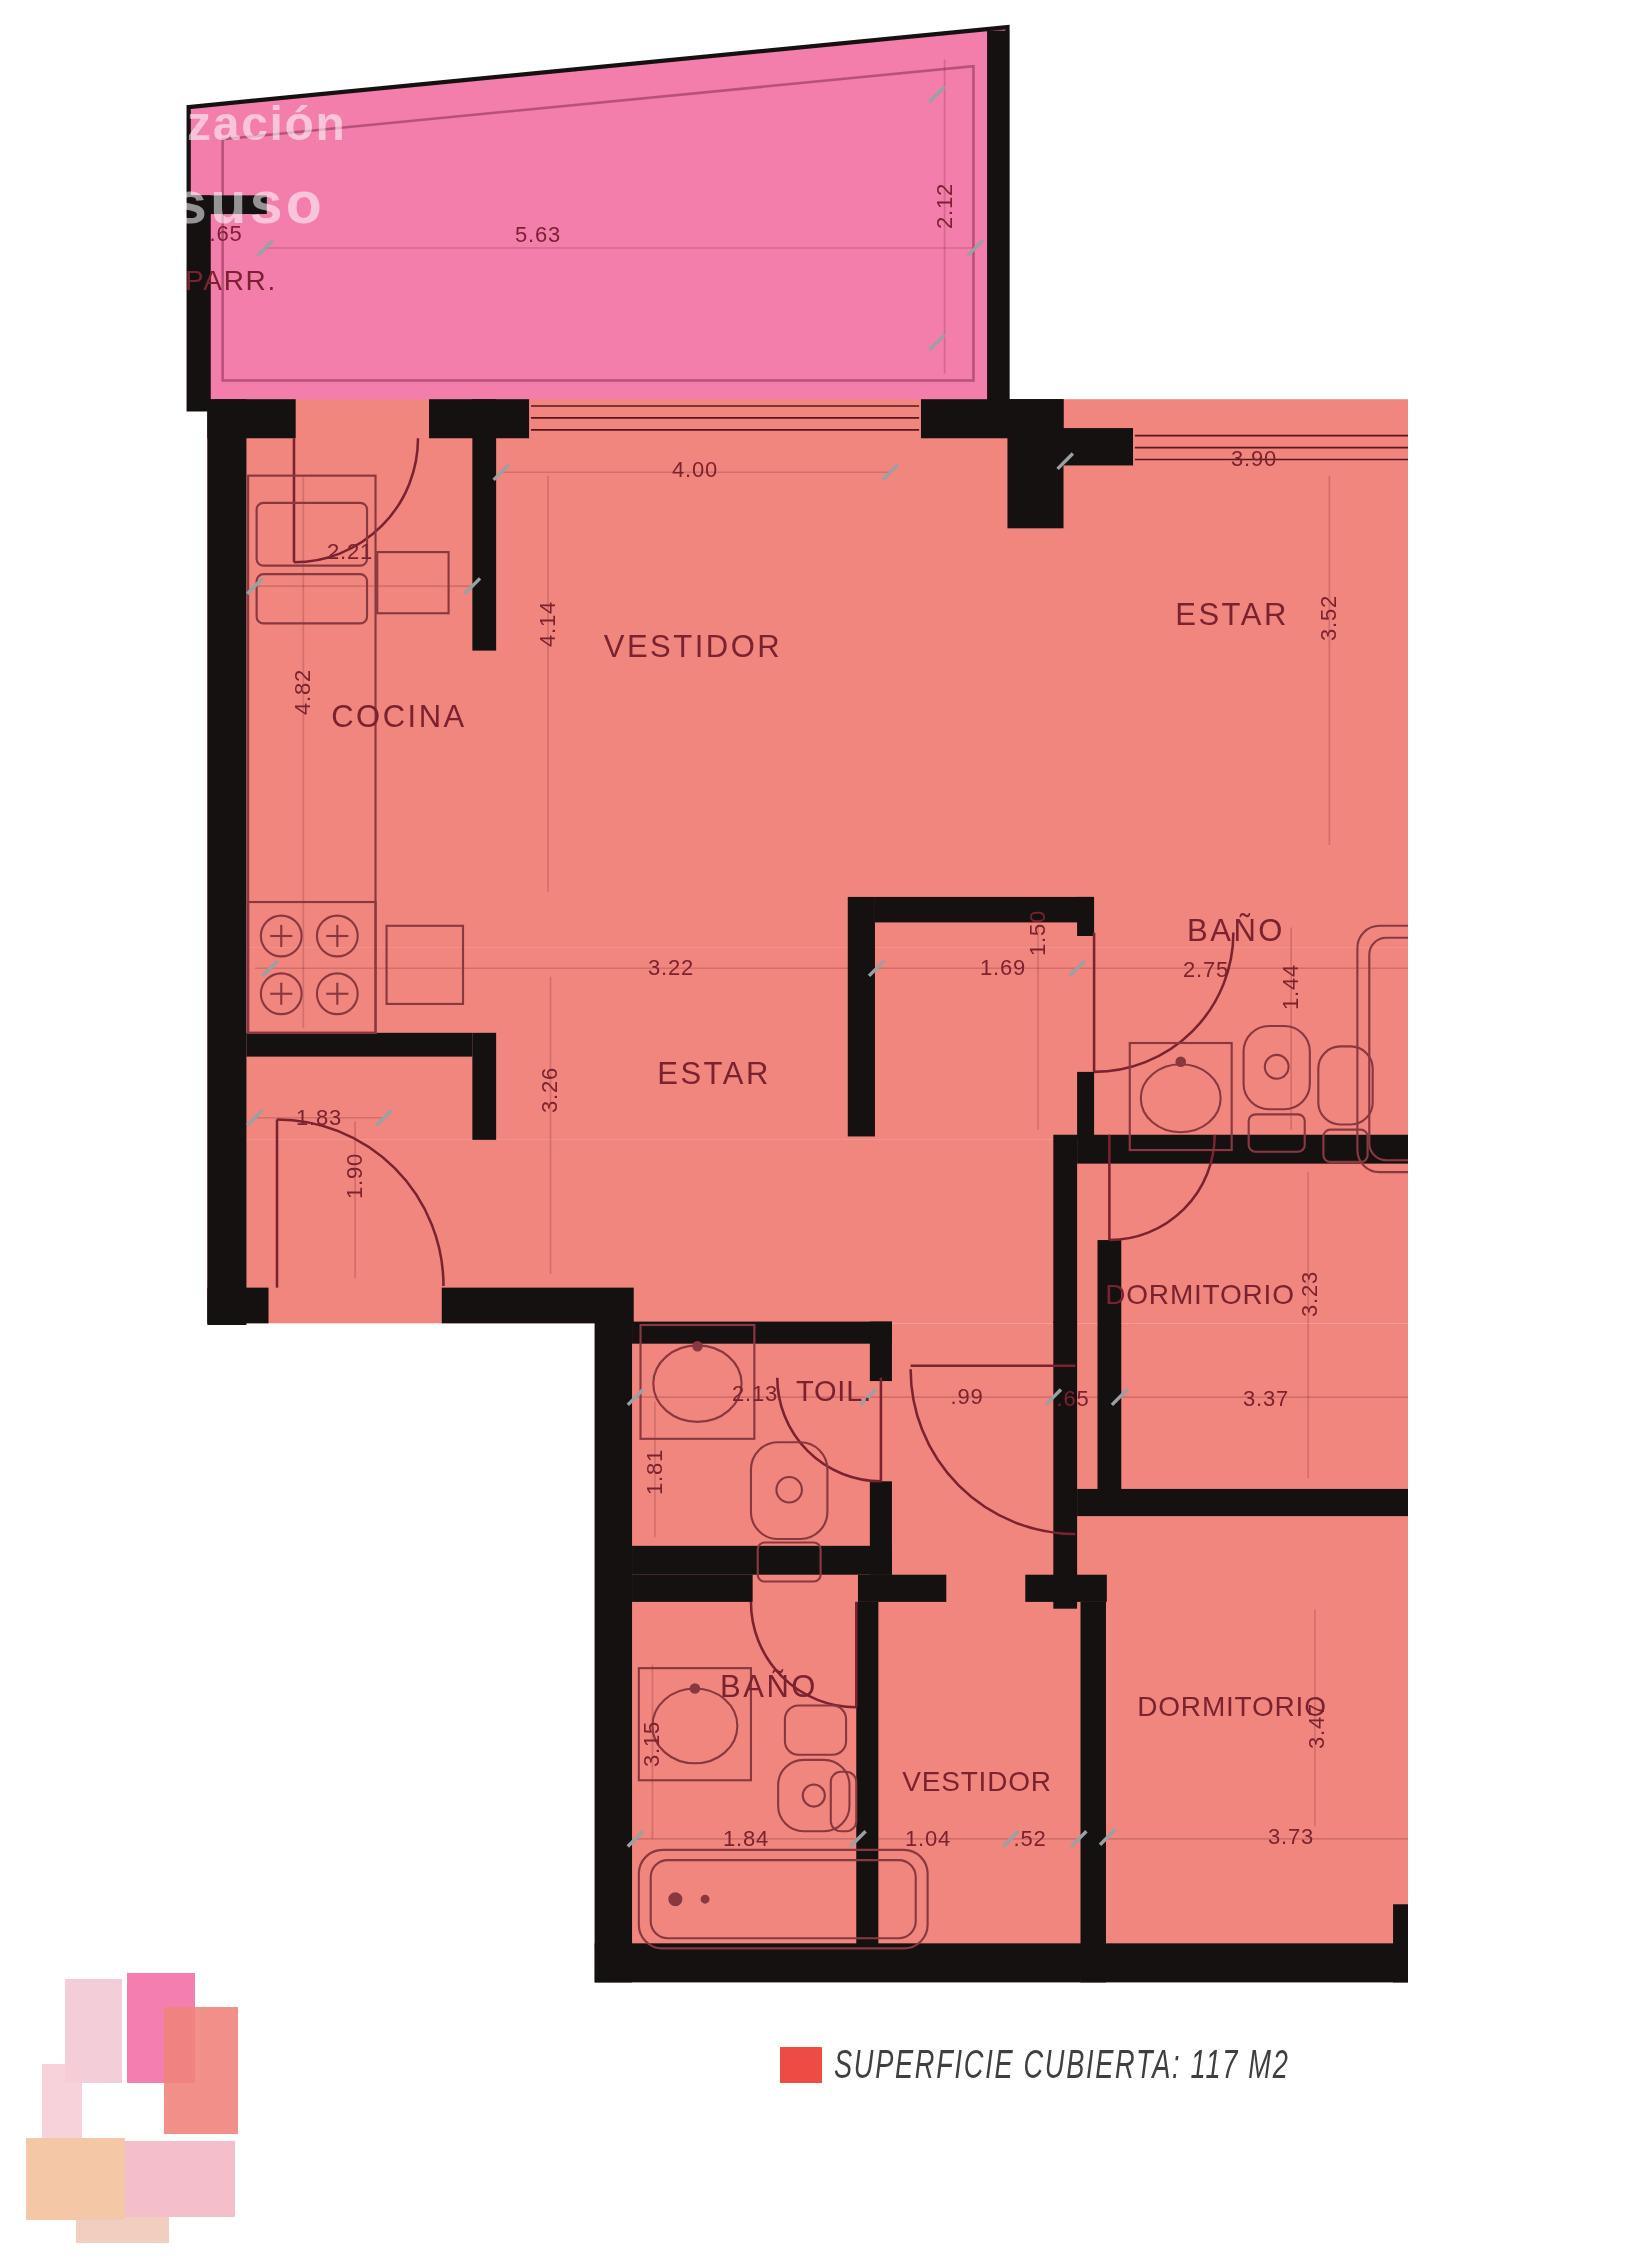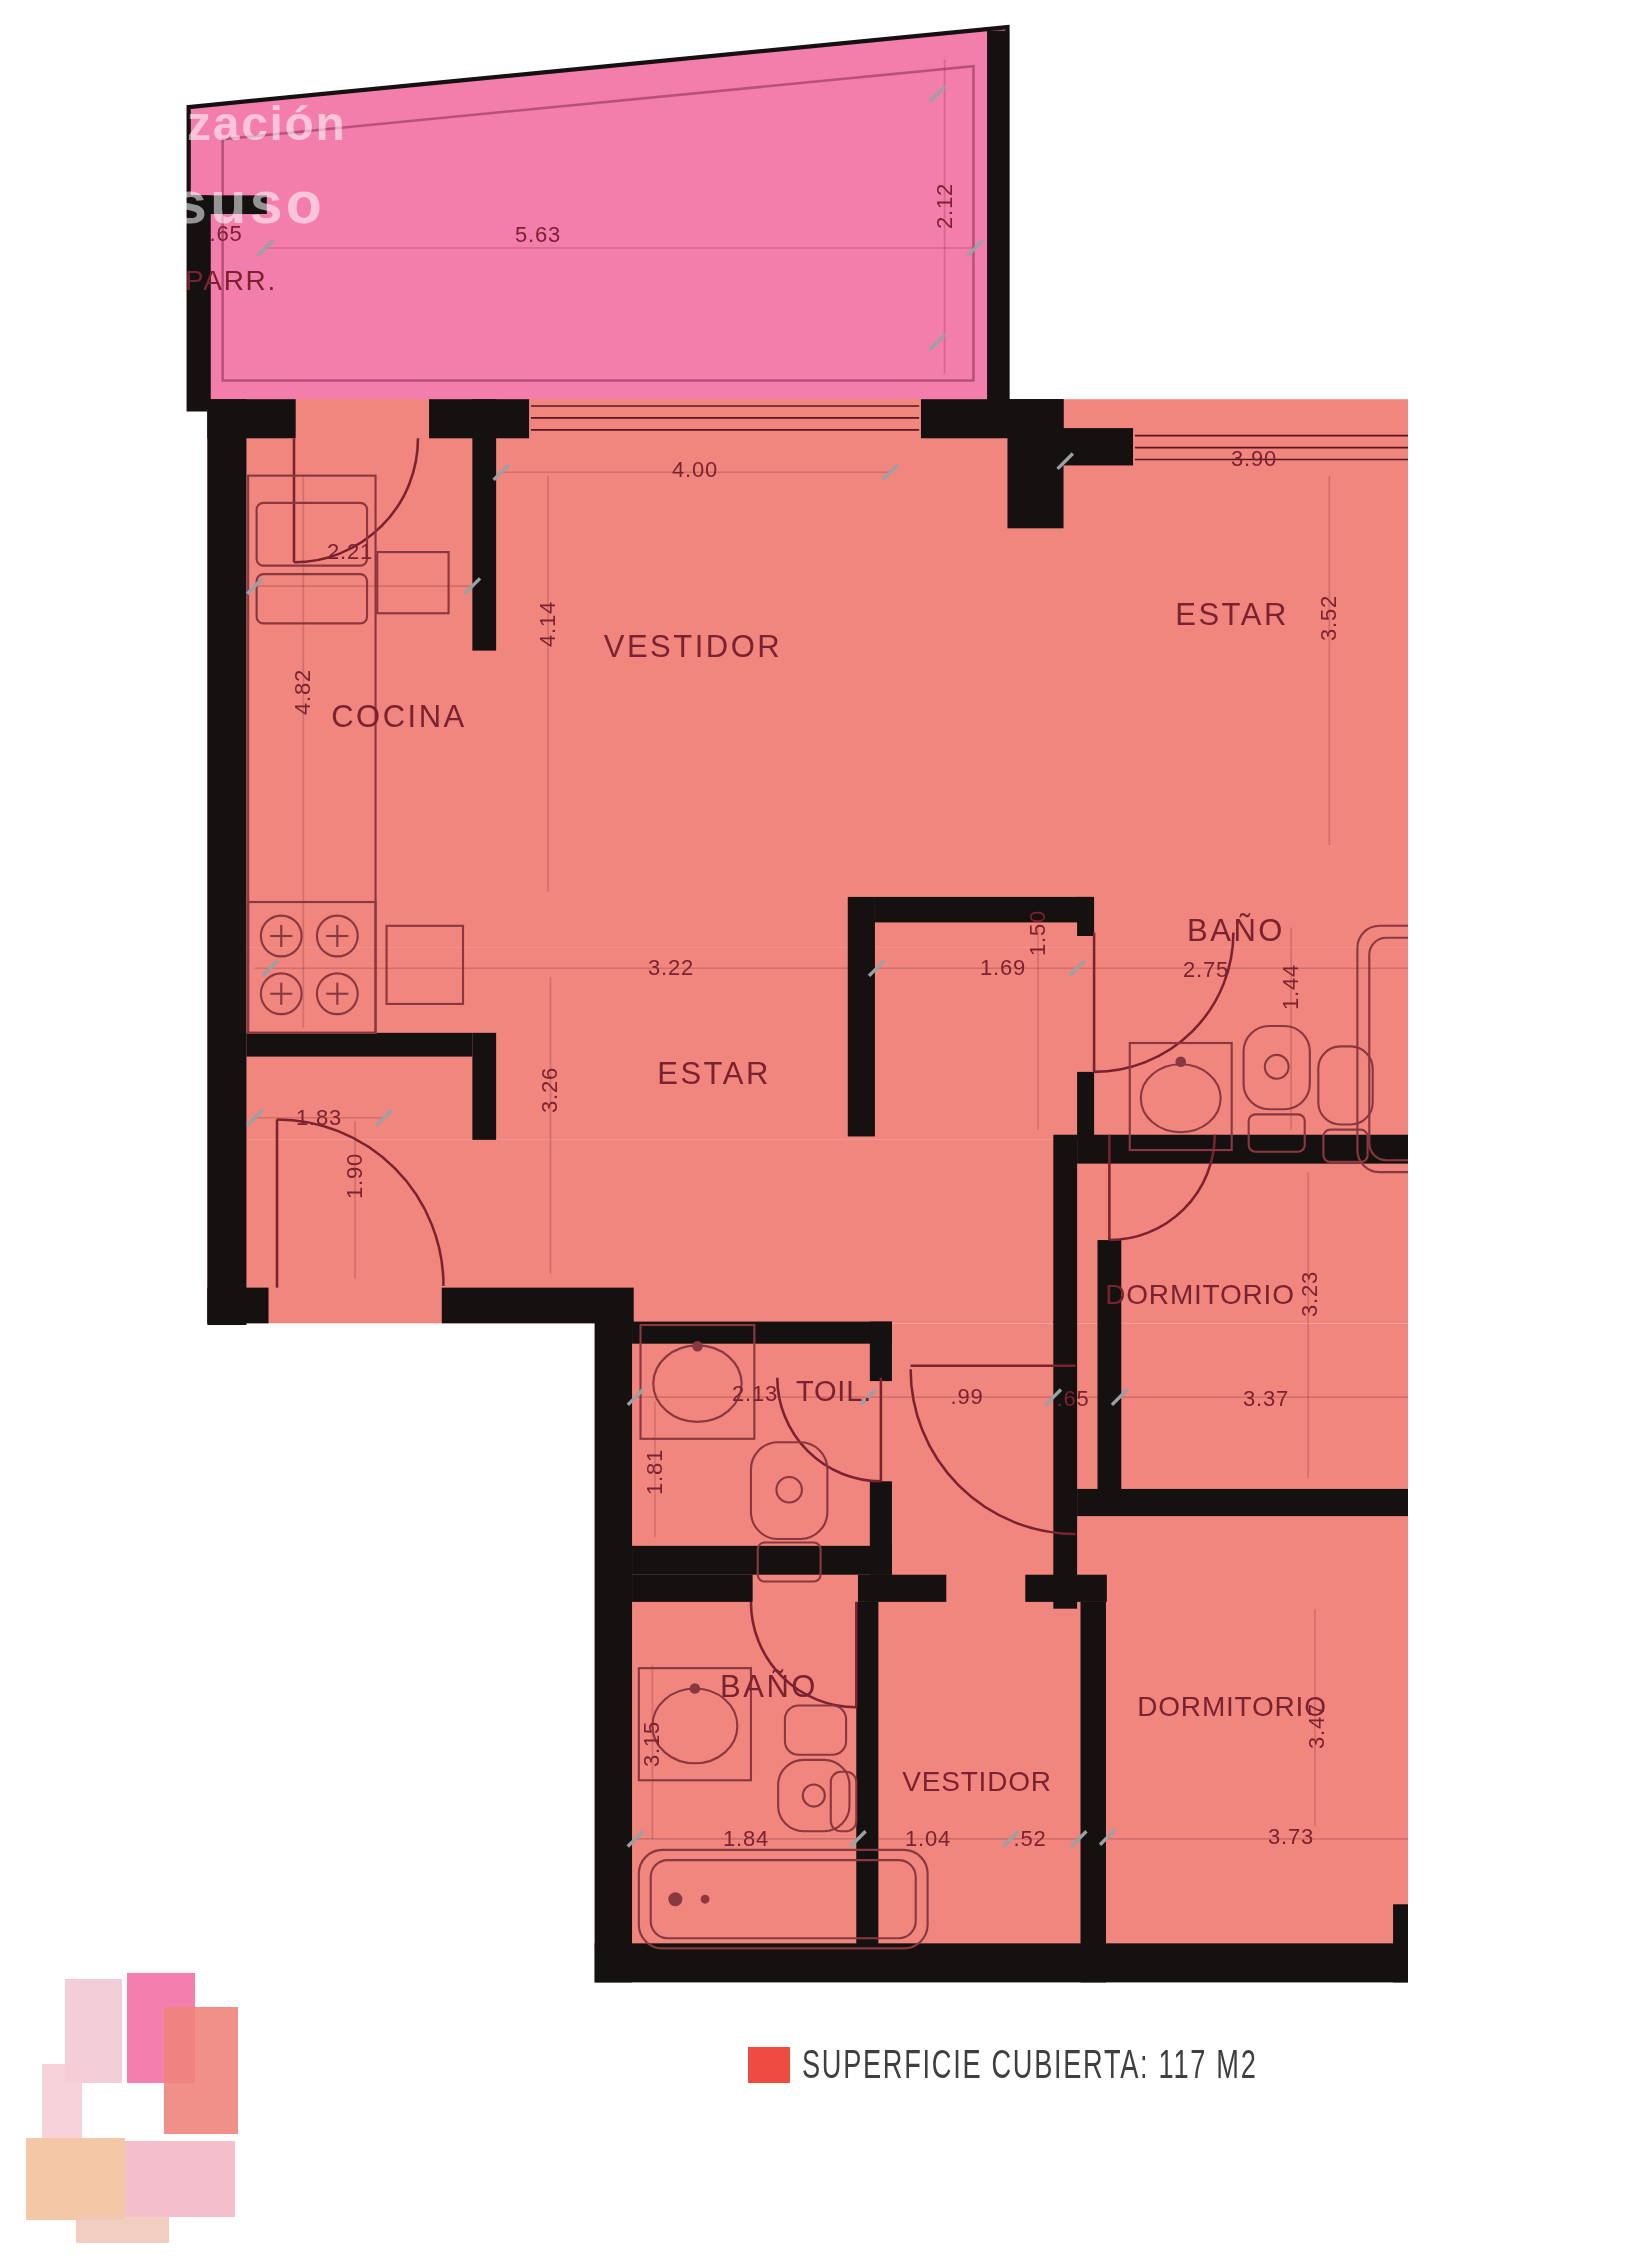--- a/index.html
+++ b/index.html
@@ -321,21 +321,21 @@
 <div class="lbl" style="left:746px;top:1839px;">1.84</div>
 
 <div class="lbl room sm" style="left:977px;top:1782px;">VESTIDOR</div>
 <div class="lbl" style="left:928px;top:1839px;">1.04</div>
 <div class="lbl" style="left:1030px;top:1839px;">.52</div>
 
 <div class="lbl room sm" style="left:1232px;top:1707px;">DORMITORIO</div>
 <div class="lbl v" style="left:1317px;top:1726px;">3.47</div>
 <div class="lbl" style="left:1291px;top:1837px;">3.73</div>
 
-<div class="legend-row" style="left:748px;top:2042px;">
+<div class="legend-row" style="left:780px;top:2042px;font-style:italic;">
   <span class="legend-swatch" style="background-color: rgb(238, 75, 67);"></span>
   <span class="legend-label">SUPERFICIE CUBIERTA: 117 M2</span>
 </div>
 
 <div>
   <div class="logo-sq" style="left:65px;top:1979px;width:57px;height:104px;background:#f2c9d4;opacity:.9;"></div>
   <div class="logo-sq" style="left:127px;top:1973px;width:68px;height:110px;background:#f2679f;opacity:.85;"></div>
   <div class="logo-sq" style="left:164px;top:2007px;width:74px;height:127px;background:#ef837c;opacity:.9;"></div>
   <div class="logo-sq" style="left:42px;top:2064px;width:40px;height:74px;background:#f6cdd6;opacity:.9;"></div>
   <div class="logo-sq" style="left:25.5px;top:2138px;width:99px;height:82px;background:#f3c29c;opacity:.9;"></div>

